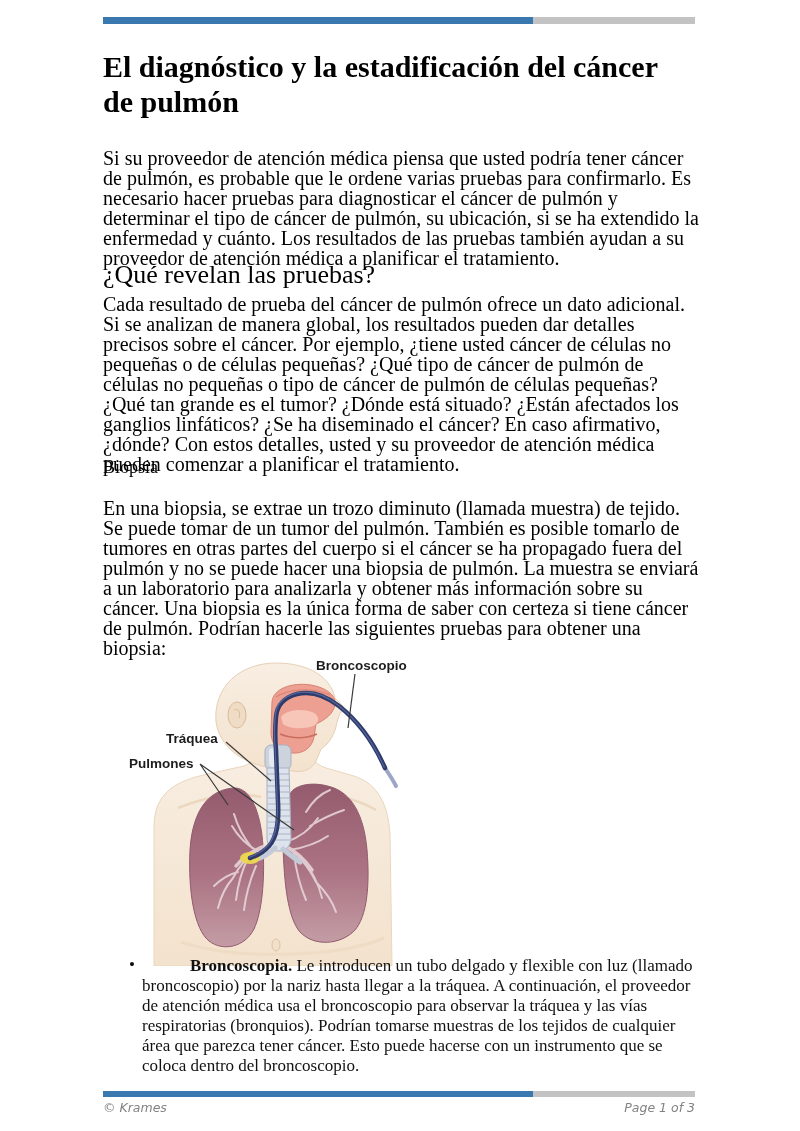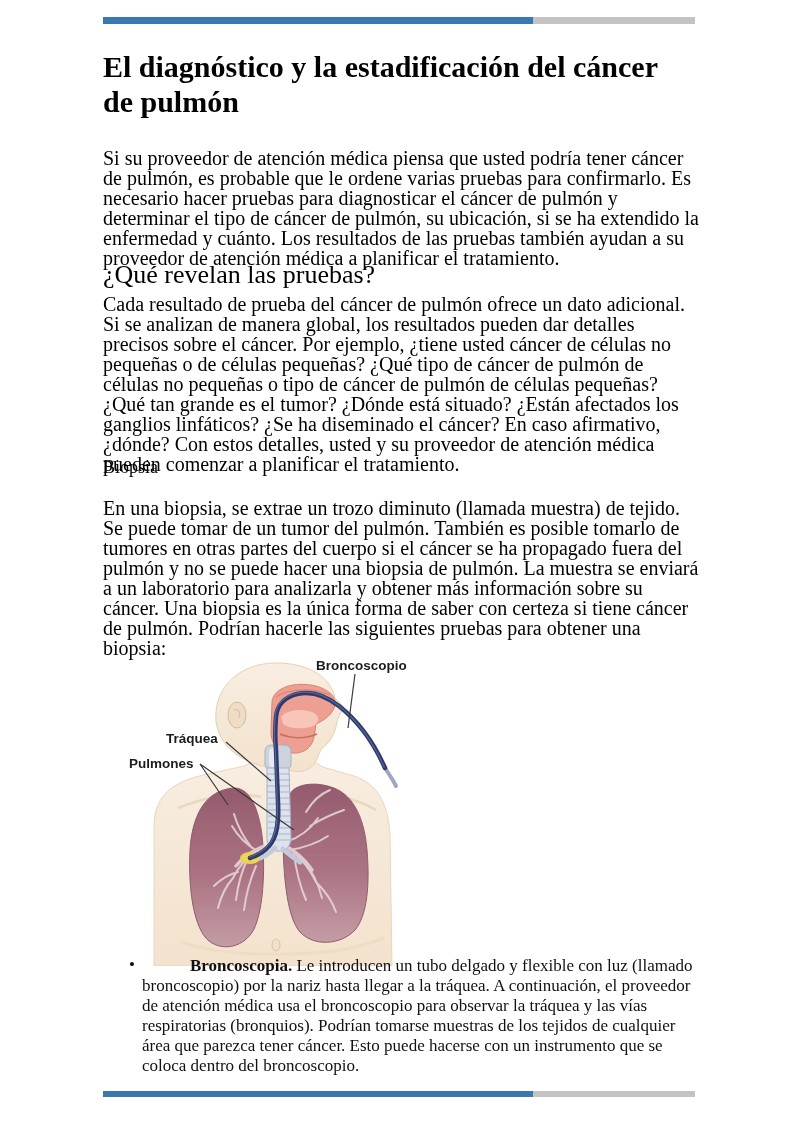--- a/index.html
+++ b/index.html
@@ -145,14 +145,18 @@
       <span class="dot">•</span>
       <span class="term">Broncoscopia.</span><span> Le introducen un tubo delgado y flexible con luz (llamado broncoscopio) por la nariz hasta llegar a la tráquea. A continuación, el proveedor de atención médica usa el broncoscopio para observar la tráquea y las vías respiratorias (bronquios). Podrían tomarse muestras de los tejidos de cualquier área que parezca tener cáncer. Esto puede hacerse con un instrumento que se coloca dentro del broncoscopio.</span>
     </div>
   </div>
 
   <div class="rule bottom">
     <div class="seg-blue"></div>
     <div class="seg-gray"></div>
   </div>
 
+  <div class="footer-row">
+    <span>© Krames</span>
+    <span>Page 1 of 3</span>
+  </div>
 
 </div>
 
 </body></html>

